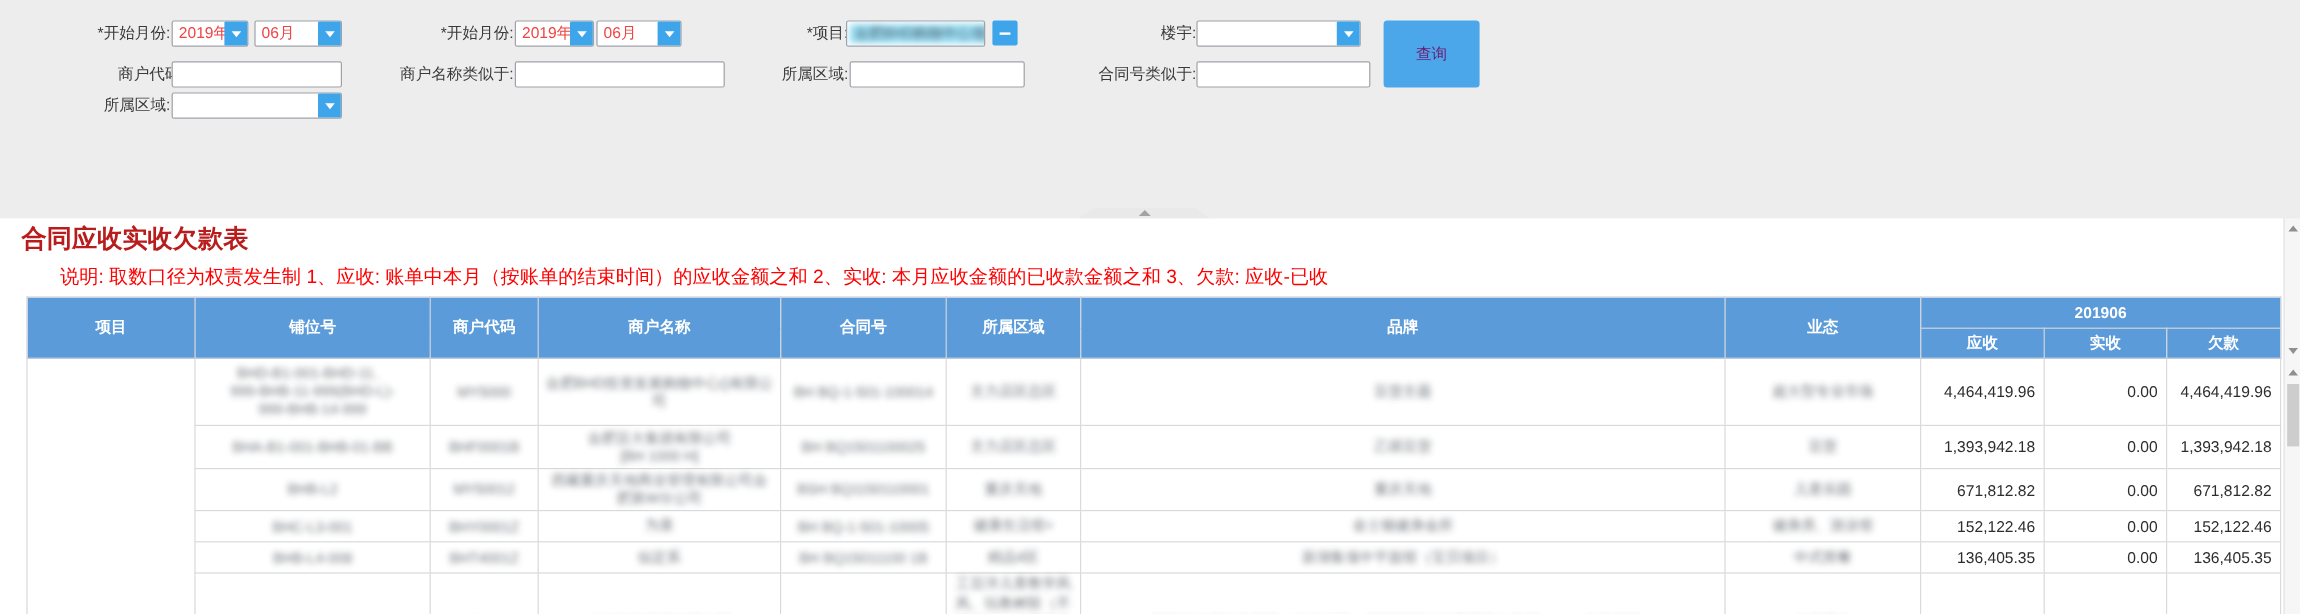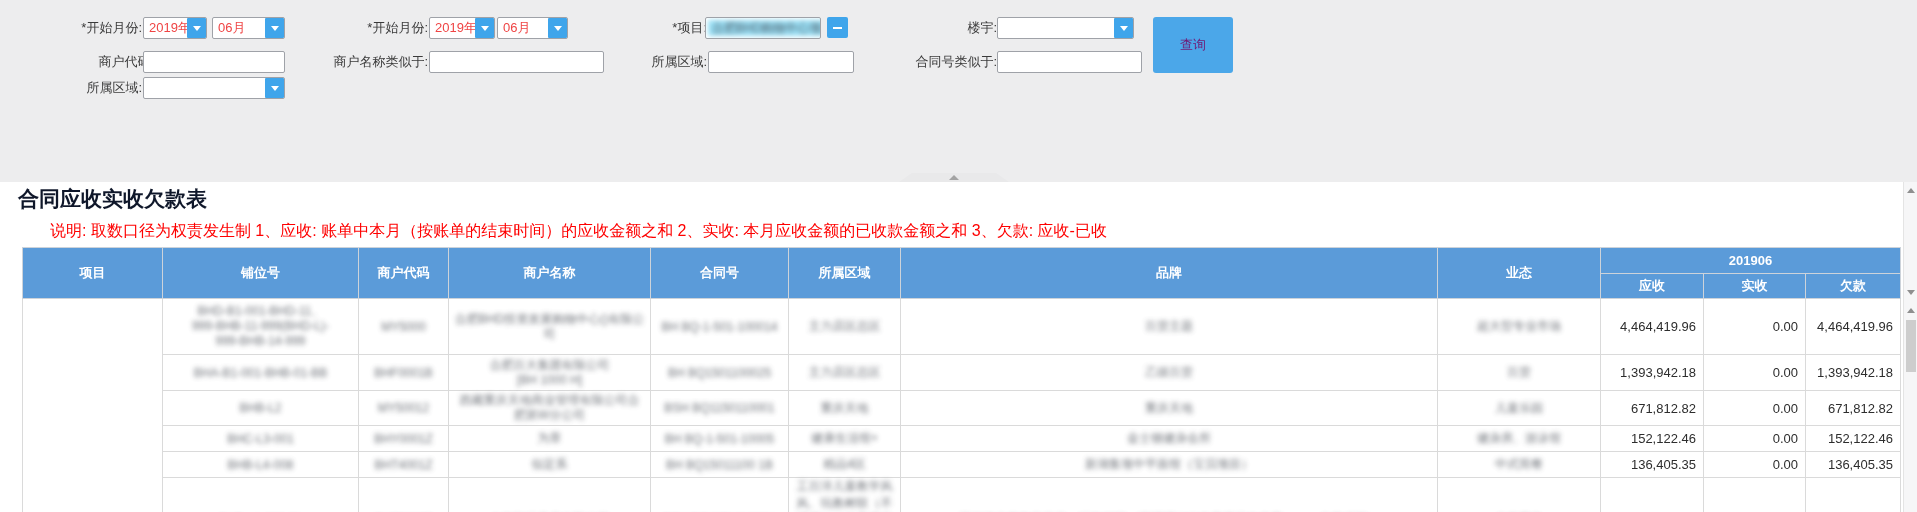--- a/index.html
+++ b/index.html
@@ -19,21 +19,21 @@
   .projbox .sel{position:absolute;left:2px;top:2px;height:16px;line-height:16px;padding:0 4px;background:#7fd8f4;font-size:12px;color:#26323f;white-space:nowrap;}
   .sqbtn{position:absolute;background:#3fa5eb;border-radius:2px;display:flex;align-items:center;justify-content:center;cursor:pointer;}
   .dash{width:9px;height:2px;background:#fff;}
   .qbtn{position:absolute;left:1153px;top:17px;width:80px;height:56px;background:#4ba7e9;border:none;border-radius:3px;
         color:#701a75;font-size:13px;font-family:inherit;display:flex;align-items:center;justify-content:center;cursor:pointer;}
   
   .panel{position:absolute;left:0;top:182px;width:1903px;height:330px;background:#fff;}
   .handle{position:absolute;left:899px;top:173px;width:110px;height:9px;background:#e9e9ea;
           clip-path:polygon(13px 0,calc(100% - 13px) 0,100% 100%,0 100%);display:flex;align-items:center;justify-content:center;}
   .tri-up-sm{width:0;height:0;border-left:5px solid transparent;border-right:5px solid transparent;border-bottom:5px solid #a3a3a3;margin-top:-1px;}
-  .rtitle{position:absolute;left:18px;top:185px;font-size:21px;font-weight:bold;color:#0f172a;white-space:nowrap;}
+  .rtitle{position:absolute;left:18px;top:185px;font-size:21px;font-weight:bold;color:#b91c1c;white-space:nowrap;}
   .rnote{position:absolute;left:18px;top:221px;font-size:16px;color:#fe0000;white-space:nowrap;margin-left:32px;}
   
   table.rep{position:absolute;left:22px;top:247px;border-collapse:collapse;table-layout:fixed;width:1878px;background:#fff;}
   table.rep th{background:#5b9bd9;color:#fff;font-size:13px;font-weight:bold;border:1px solid #cdd3da;padding:0;text-align:center;}
   table.rep td{border:1px solid #dadada;font-size:12px;color:#4a4f57;text-align:center;vertical-align:middle;padding:0 3px;overflow:hidden;}
   table.rep .num{font-size:13px;color:#2d2d2d;text-align:right;padding-right:7px;font-weight:normal;}
   .m{filter:blur(2.5px);opacity:.8;}
   .pre{white-space:pre-line;line-height:15px;}
   tr.hr1{height:26px;} tr.hr2{height:25px;}
   tr.r1{height:56px;margin-left:48px;} tr.r2{height:36px;} tr.r3{height:35px;}

